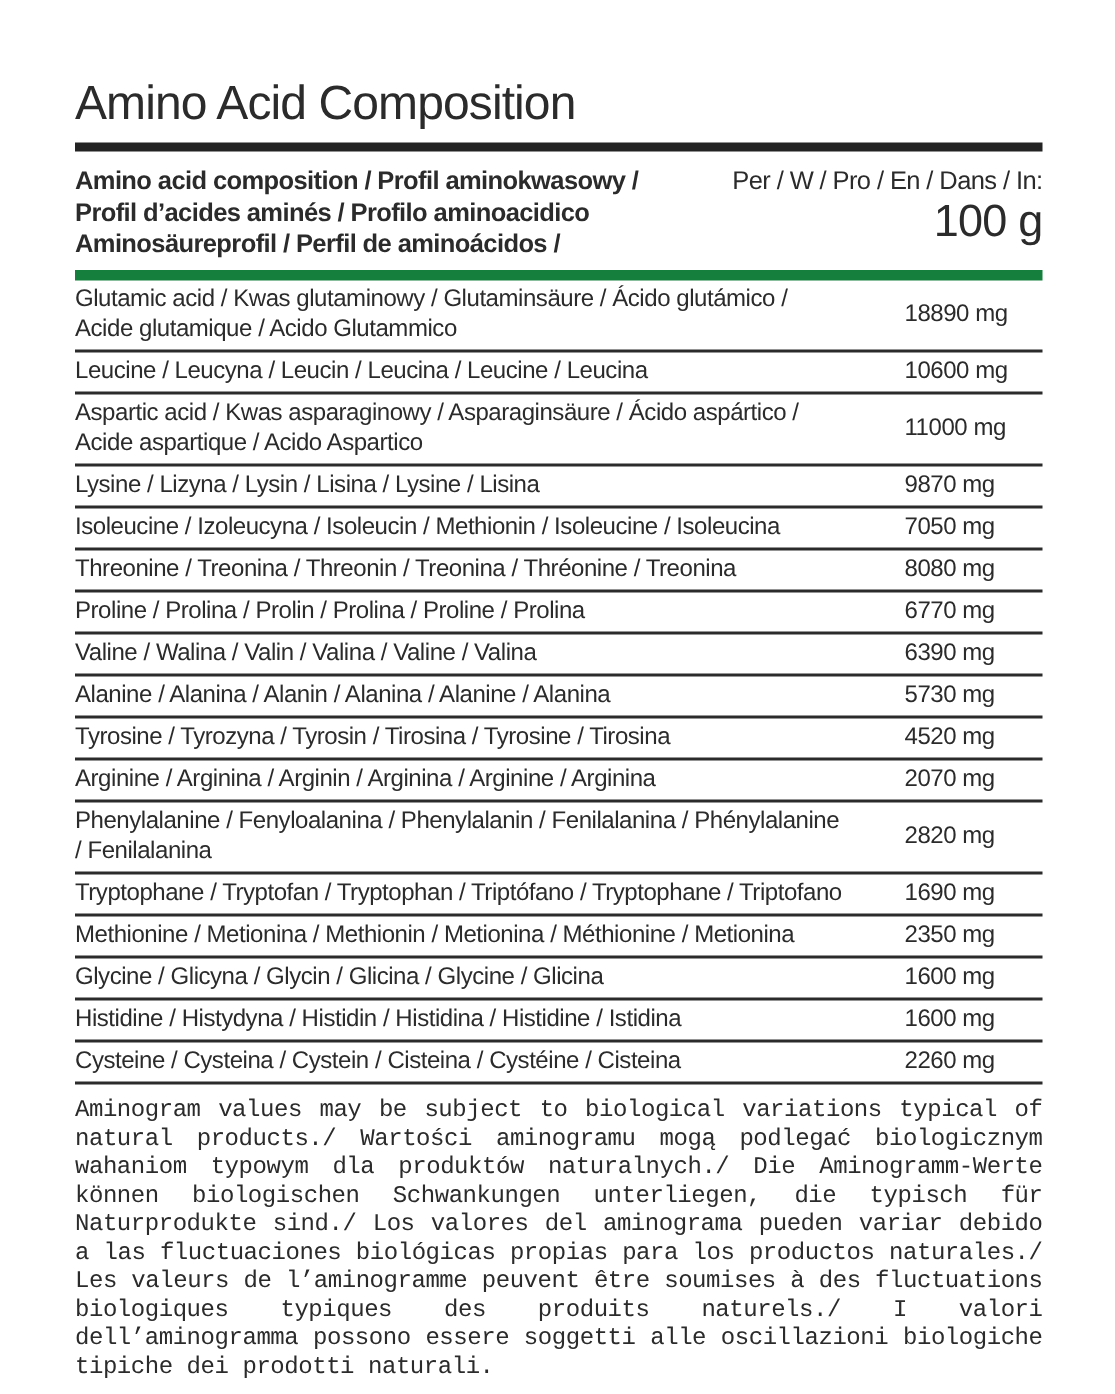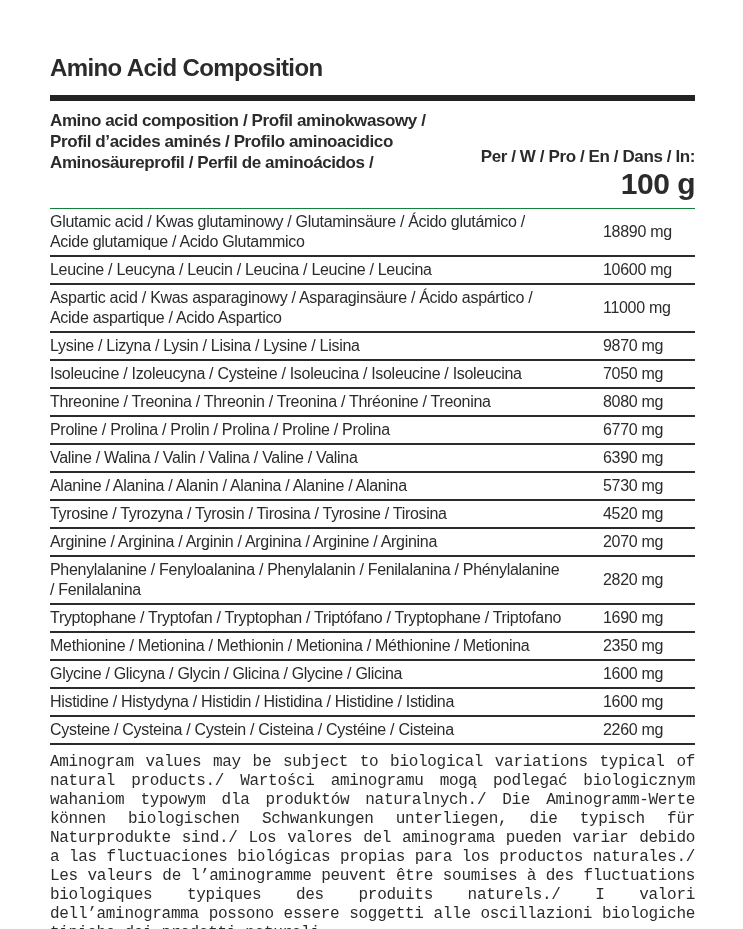--- a/index.html
+++ b/index.html
@@ -10,50 +10,49 @@
     font-family: "Liberation Sans", sans-serif;
     color: #2b2b2b;
     overflow: hidden;
   }
   .page {
     width: 743px;
     height: 929px;
     padding: 50px 48px 0 50px;
   }
   .title {
-    font-size: 24px;
-    font-weight: bold;
+    font-size: 32px;
+    font-weight: normal;
     letter-spacing: -0.6px;
     line-height: 36px;
     white-space: nowrap;
   }
   .title-rule {
     height: 6px;
     background: #232323;
     margin-top: 9px;
   }
   .thead {
     display: flex;
     justify-content: space-between;
     align-items: flex-start;
     padding: 9px 0 7px 0;
-    border-bottom: 1px solid #15803d;
+    border-bottom: 7px solid #15803d;
   }
   .thead-label {
     font-weight: bold;
     font-size: 17px;
     line-height: 21px;
     letter-spacing: -0.4px;
   }
   .per-block {
     text-align: right;
-    font-weight: bold;
+    font-weight: normal;
     flex-shrink: 0;
     padding-top: 1px;
-    margin-top: 36px;
   }
   .per-label {
     font-size: 17px;
     line-height: 20px;
     letter-spacing: -0.4px;
     white-space: nowrap;
   }
   .per-value {
     font-size: 30px;
     line-height: 34px;
@@ -126,21 +125,21 @@
     <div class="trow-label">Aspartic acid / Kwas asparaginowy / Asparaginsäure / Ácido aspártico / Acide aspartique / Acido Aspartico</div>
     <div class="trow-value">11000 mg</div>
   </div>
 
   <div class="trow">
     <div class="trow-label">Lysine / Lizyna / Lysin / Lisina / Lysine / Lisina</div>
     <div class="trow-value">9870 mg</div>
   </div>
 
   <div class="trow">
-    <div class="trow-label">Isoleucine / Izoleucyna / Cysteine / Isoleucina / Isoleucine / Isoleucina</div>
+    <div class="trow-label">Isoleucine / Izoleucyna / Isoleucin / Methionin / Isoleucine / Isoleucina</div>
     <div class="trow-value">7050 mg</div>
   </div>
 
 
   <div class="trow">
     <div class="trow-label">Threonine / Treonina / Threonin / Treonina / Thréonine / Treonina</div>
     <div class="trow-value">8080 mg</div>
   </div>
 
   <div class="trow">

